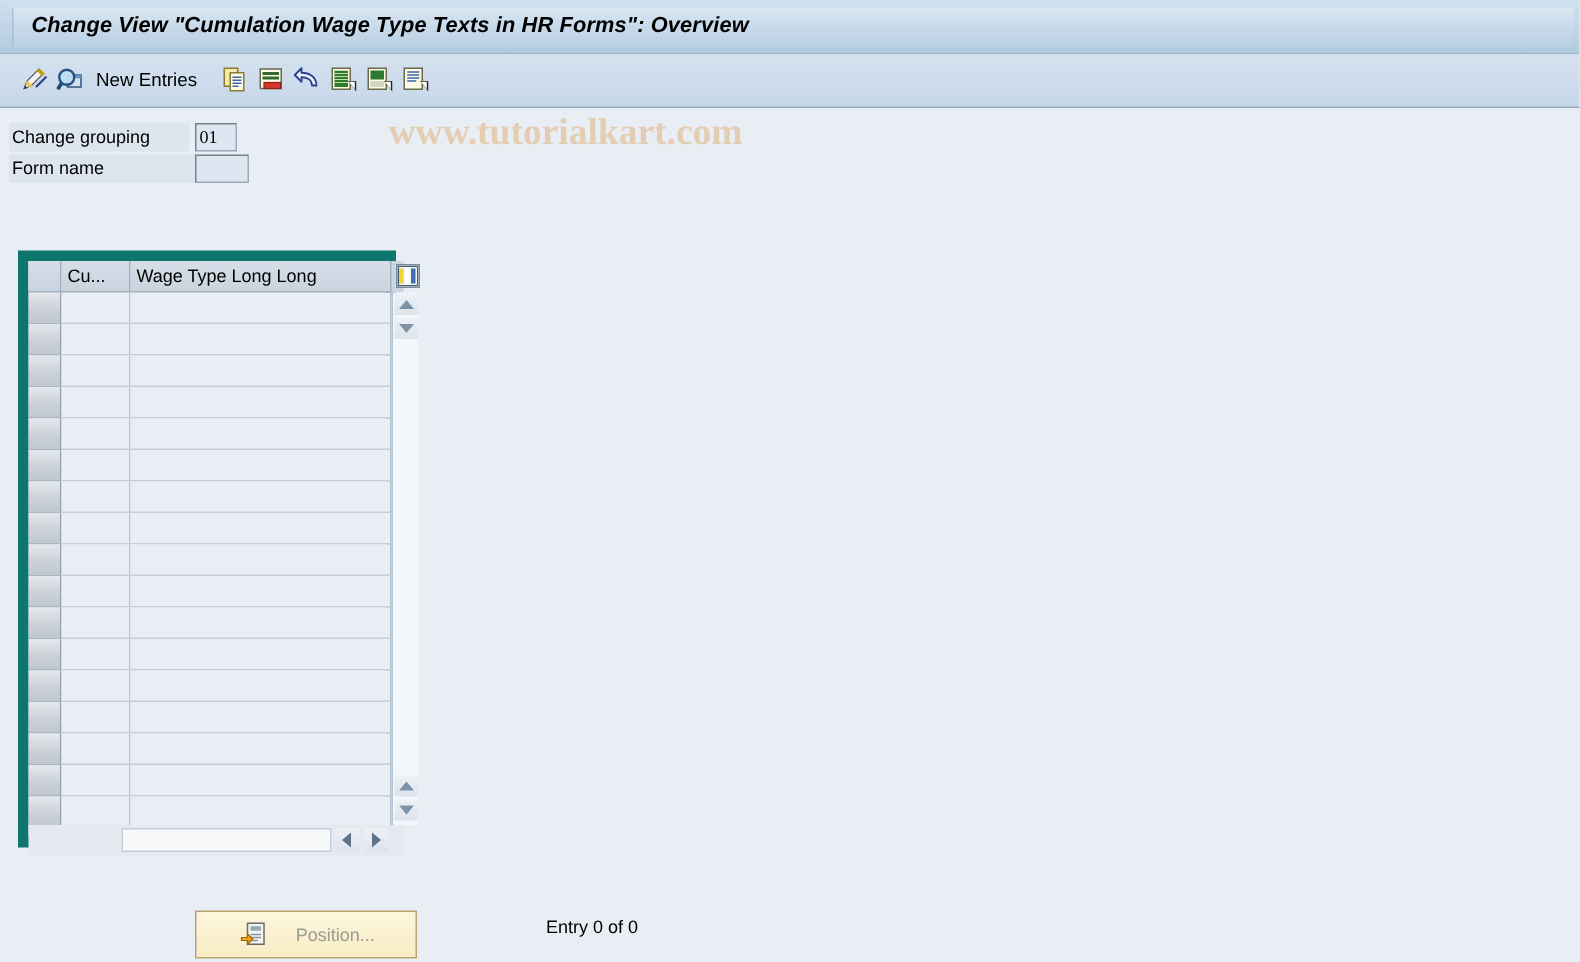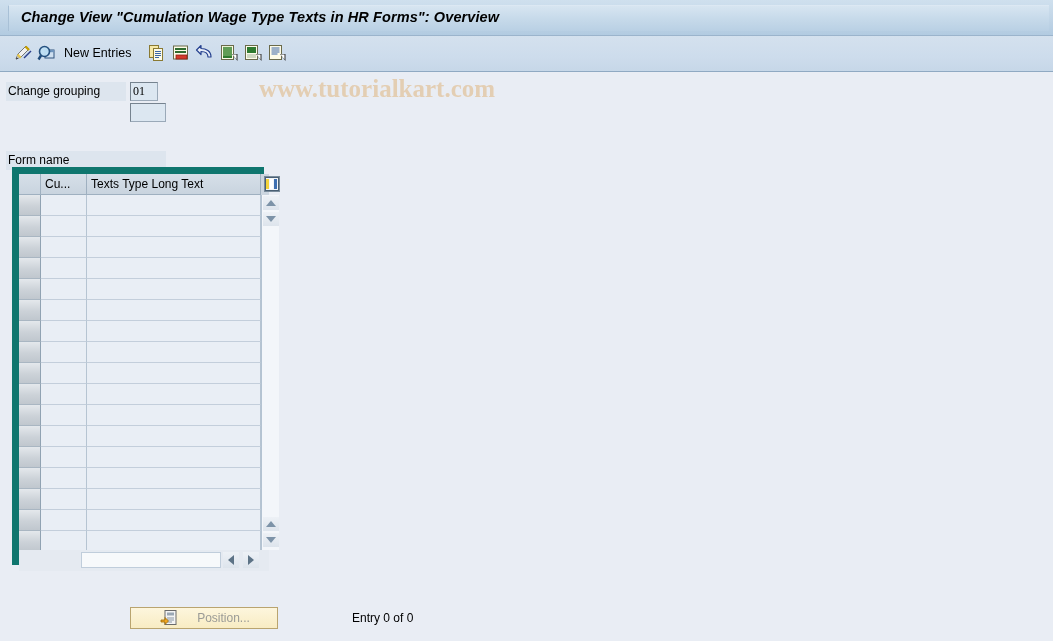--- a/index.html
+++ b/index.html
@@ -287,21 +287,21 @@
     align-items: center;
     justify-content: center;
   }
 
   
   .position-btn {
     position: absolute;
     left: 130px;
     top: 607px;
     width: 148px;
-    height: 22px;
+    height: 32px;
     background: linear-gradient(to bottom, #fdf6dd 0%, #f8ecc3 100%);
     border: 1px solid #b9a46f;
     box-sizing: border-box;
     display: flex;
     align-items: center;
     cursor: default;
     padding-left: 28px;
   }
   .position-btn .pb-icon {
     width: 18px;
@@ -312,21 +312,21 @@
   .position-btn .pb-label {
     flex: 1 1 auto;
     text-align: center;
     font-size: 12px;
     color: #9b9b96;
     padding-right: 8px;
     white-space: nowrap;
   }
   .entry-count {
     position: absolute;
-    left: 352px;
+    left: 364px;
     top: 611px;
     font-size: 12px;
     color: #000;
     white-space: nowrap;
   }
 </style>
 </head>
 <body>
 
 <div class="titlebar">
@@ -412,30 +412,30 @@
 
   <div class="watermark">www.tutorialkart.com</div>
 </div>
 
 <div class="field-row" style="left:0px; top:82px; width:180px;">
   <div class="field-label">Change grouping</div>
   <input class="field-input" style="left: 130px; width: 28px;" type="text" value="01">
 </div>
 
 <div class="field-row" style="left:0px; top:103px; width:180px;">
-  <div class="field-label" style="width:160px;margin-top:48px;">Form name</div>
+  <div class="field-label" style="width:160px;">Form name</div>
   <input class="field-input" style="left: 130px; width: 36px;" type="text" value="">
 </div>
 
 <div class="table-box">
 
   <div class="table-head">
     <div class="th corner"></div>
     <div class="th c1">Cu...</div>
-    <div class="th c2">Texts Type Long Text</div>
+    <div class="th c2">Wage Type Long Long</div>
     <div class="tbl-settings">
       <svg width="14" height="14" viewBox="0 0 14 14">
         <rect x="0" y="0" width="14" height="14" fill="#f2f5f8"></rect>
         <rect x="1" y="2" width="3" height="10" fill="#f2d33c"></rect>
         <rect x="5" y="2" width="3" height="10" fill="#ffffff"></rect>
         <rect x="9" y="2" width="3" height="10" fill="#3e6fb0"></rect>
         <rect x="0.5" y="0.5" width="13" height="13" fill="none" stroke="#4a6074" stroke-width="1"></rect>
       </svg>
     </div>
   </div>

